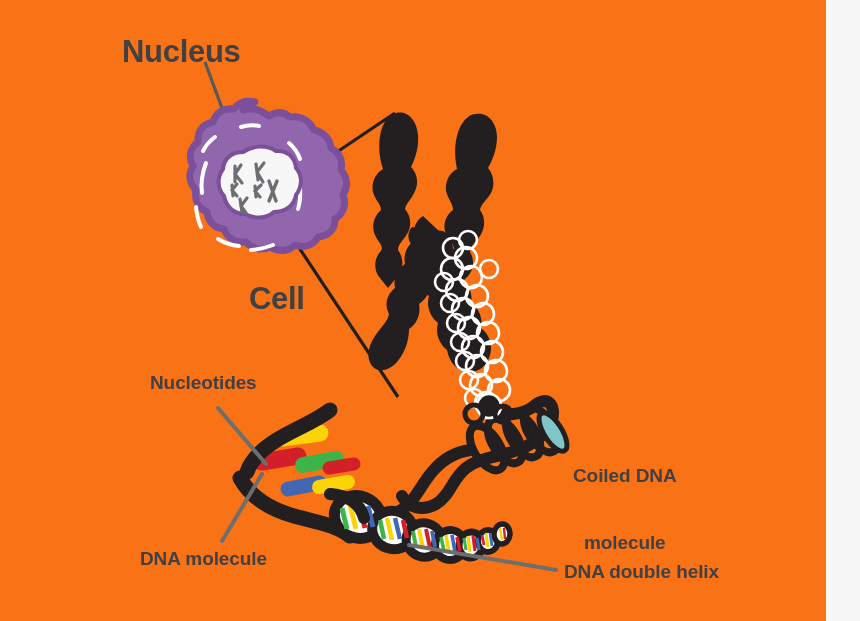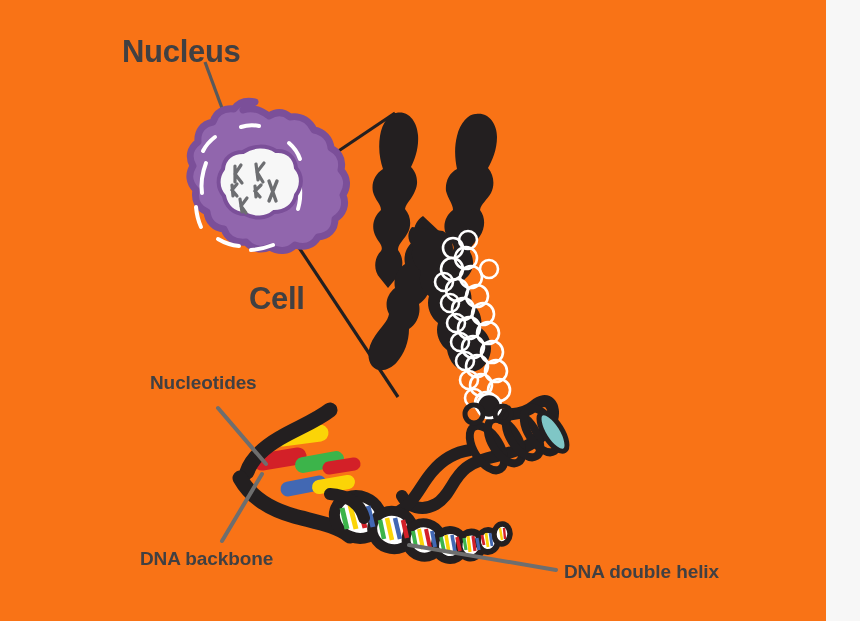--- a/index.html
+++ b/index.html
@@ -327,18 +327,22 @@
     </g>
   </svg>
 
   <div class="label label-heading" id="label-nucleus">Nucleus</div>
 
 
   <div class="label label-heading" id="label-cell">Cell</div>
 
   <div class="label label-sub" id="label-nucleotides">Nucleotides</div>
 
-  <div class="label label-sub" id="label-dna-backbone">DNA backbone</div>
+  <div class="label label-sub" id="label-dna-backbone">DNA molecule</div>
 
   <div class="label label-sub" id="label-dna-double-helix">DNA double helix</div>
 
+  <div class="label label-sub label-center" id="label-coiled-dna">
+    <div>Coiled DNA</div>
+    <div>molecule</div>
+  </div>
 
 </div>
 
 </body></html>

